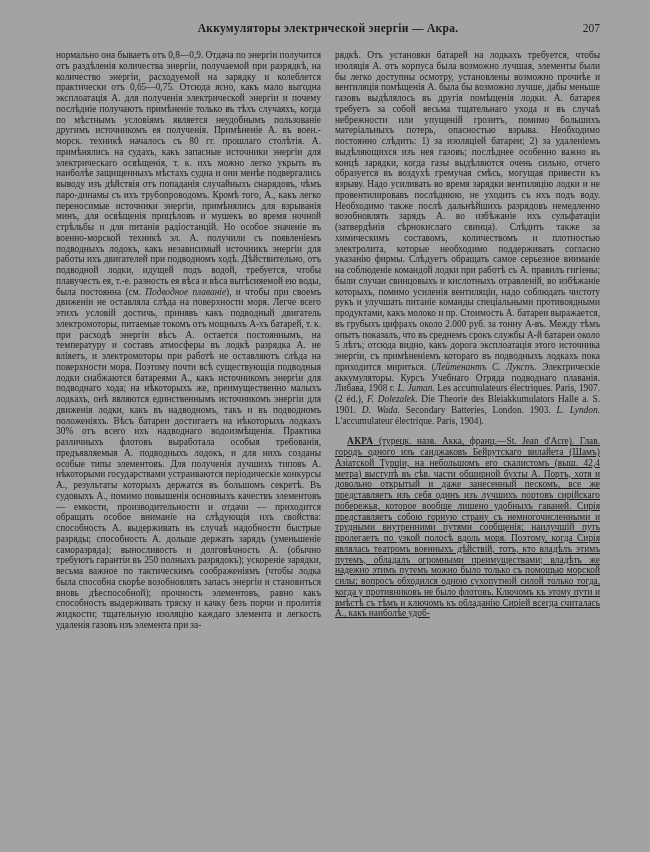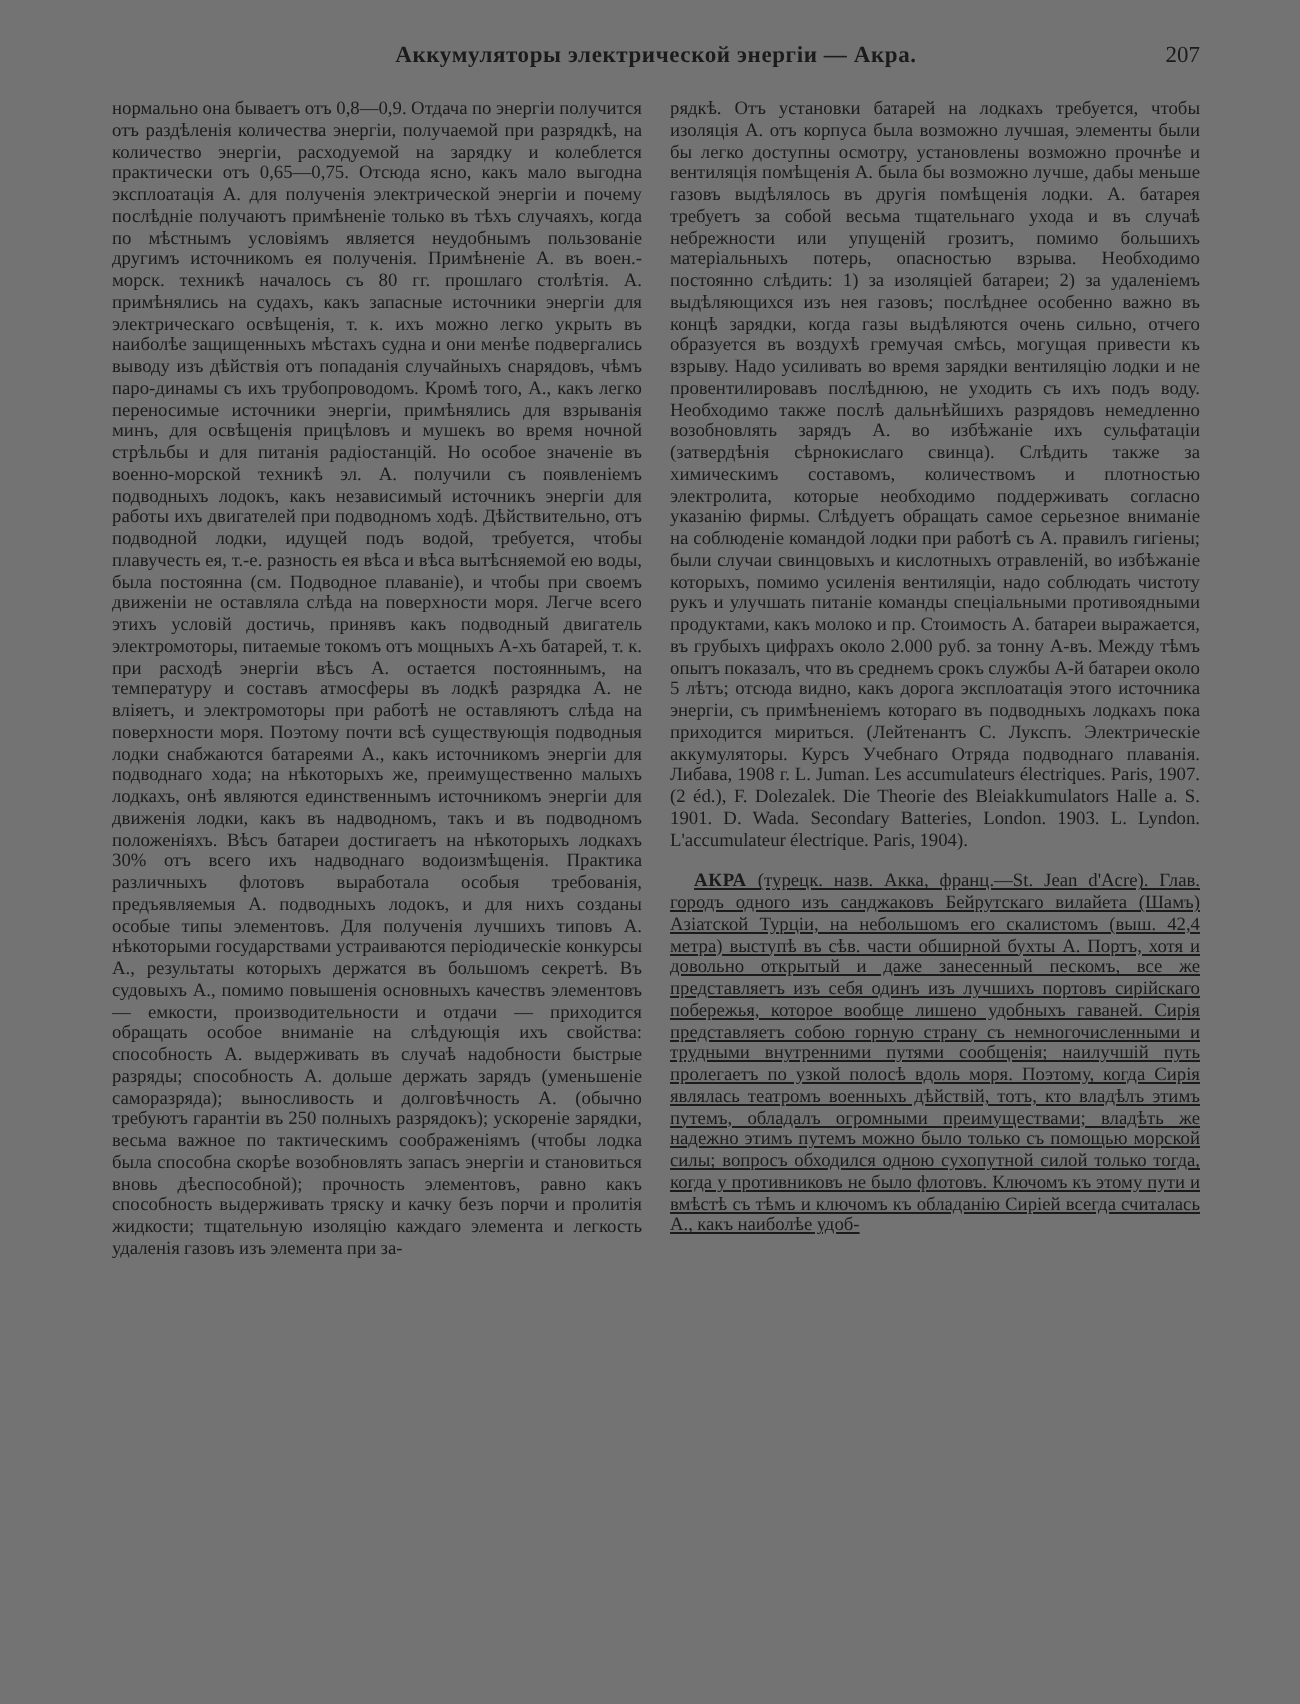--- a/index.html
+++ b/index.html
@@ -6,21 +6,21 @@
     margin: 0;
     padding: 0;
     background: #dfdedb;
     font-family: "Liberation Serif", "DejaVu Serif", serif;
   }
   .page {
     position: relative;
     width: 650px;
     height: 852px;
     box-sizing: border-box;
-    background: #737373;
+    background: #a3a3a3;
     color: #1b1b1b;
     padding: 22px 50px 18px 56px;
     overflow: hidden;
   }
   .header {
     position: relative;
     height: 18px;
     margin-bottom: 10px;
   }
   .header-title {
@@ -50,21 +50,21 @@
     hyphens: auto;
   }
   .para {
     margin: 0;
   }
   .para.entry {
     margin-top: 10px;
     text-indent: 12px;
     text-decoration: underline;
   }
-  .seg-italic { }
+  .seg-italic { font-style: italic; }
   .seg-bold { font-weight: bold; letter-spacing: 0.4px; }
 </style>
 </head>
 <body>
 
 <div class="page">
   <div class="header">
     <div class="header-title">Аккумуляторы электрической энергіи — Акра.</div>
     <div class="page-num">207</div>
   </div>

